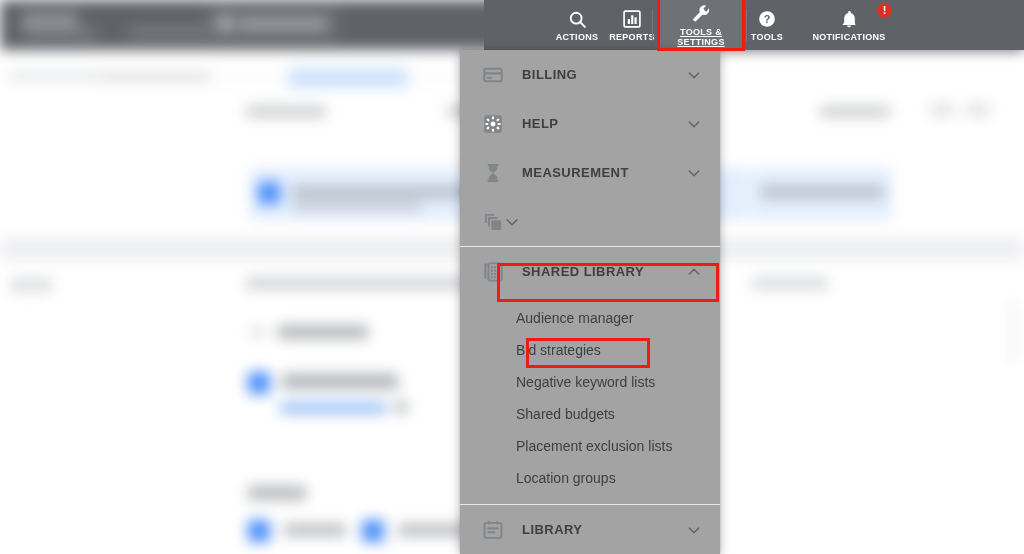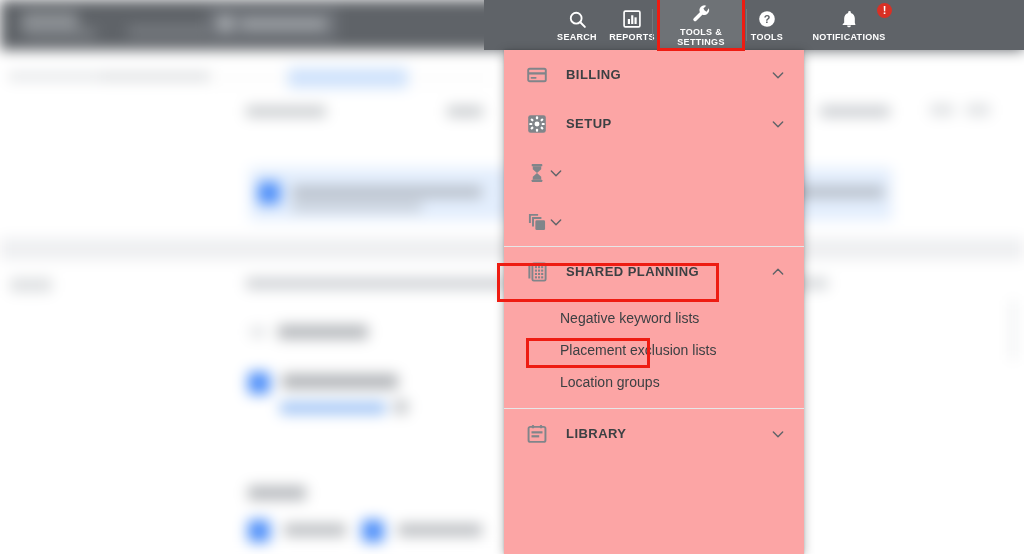--- a/index.html
+++ b/index.html
@@ -71,33 +71,33 @@
   .nav-item{
     position:absolute; top:0; height:50px; width:72px;
     display:flex; flex-direction:column; align-items:center; justify-content:center;
     color:#ffffff; cursor:pointer; gap:2px;
   }
   .nav-item .ico{ height:21px; display:flex; align-items:center; justify-content:center; }
   .nav-item .lbl{
     font-size:9px; font-weight:bold; letter-spacing:.3px; line-height:10px;
     text-align:center; color:#fff; white-space:pre-line;
   }
-  .nav-active{ background:#6e7276; }
+  .nav-active{ background:#6e7276;text-decoration:underline; }
   .nav-sep{ position:absolute; top:9px; width:1px; height:32px; background:#74787d; }
 
   .badge{
     position:absolute; right:12px; top:3px; width:15px; height:15px; border-radius:50%;
     background:#d93025; color:#fff; font-size:11px; font-weight:bold;
     display:flex; align-items:center; justify-content:center; line-height:1;
   }
 
   
   .dropdown{
-    position:absolute; left:504px; top:50px; width:300px; height:504px;
-    background:#fca5a5;
+    position:absolute; left:460px; top:50px; width:260px; height:504px;
+    background:#a3a3a3;
     box-shadow:0 2px 10px rgba(0,0,0,.30), 0 0 2px rgba(0,0,0,.18);
     overflow:hidden;
   }
   .menu-row{
     position:relative; display:flex; align-items:center;
     height:49px; padding:0 18px 0 22px; cursor:pointer;
   }
   .menu-row .m-ico{ width:22px; height:22px; flex:0 0 22px; display:flex; align-items:center; justify-content:center; }
   .menu-row .m-lbl{
     flex:1; margin-left:18px; font-size:13px; font-weight:bold;
@@ -170,21 +170,21 @@
   <div class="topbar">
     <div class="topbar-sharp">
       <div class="nav-items" id="nav-items">
           <div class="nav-item" style="left: 64px; width: 58px;">
             <span class="ico">
               <svg width="21" height="21" viewBox="0 0 24 24">
                 <circle cx="10.5" cy="10.5" r="6.2" fill="none" stroke="#ffffff" stroke-width="2.1"></circle>
                 <line x1="15.2" y1="15.2" x2="20.4" y2="20.4" stroke="#ffffff" stroke-width="2.3" stroke-linecap="round"></line>
               </svg>
             </span>
-            <span class="lbl">SEARCH</span>
+            <span class="lbl">ACTIONS</span>
           </div>
           <div class="nav-item" style="left: 120px; width: 56px;">
             <span class="ico">
               <svg width="20" height="20" viewBox="0 0 24 24">
                 <rect x="2.5" y="2.5" width="19" height="19" rx="1.6" fill="none" stroke="#ffffff" stroke-width="2"></rect>
                 <rect x="7" y="12" width="2.6" height="6" fill="#ffffff"></rect>
                 <rect x="11" y="7.5" width="2.6" height="10.5" fill="#ffffff"></rect>
                 <rect x="15" y="10" width="2.6" height="8" fill="#ffffff"></rect>
               </svg>
             </span>
@@ -250,35 +250,36 @@
               <rect x="10.8" y="17.1" width="2.4" height="3.3" rx="1"></rect>
               <rect x="3.6" y="10.8" width="3.3" height="2.4" rx="1"></rect>
               <rect x="17.1" y="10.8" width="3.3" height="2.4" rx="1"></rect>
               <rect x="5.4" y="5.9" width="2.4" height="3.3" rx="1" transform="rotate(-45 6.6 7.5)"></rect>
               <rect x="16.2" y="14.8" width="2.4" height="3.3" rx="1" transform="rotate(-45 17.4 16.4)"></rect>
               <rect x="16.2" y="5.9" width="2.4" height="3.3" rx="1" transform="rotate(45 17.4 7.5)"></rect>
               <rect x="5.4" y="14.8" width="2.4" height="3.3" rx="1" transform="rotate(45 6.6 16.4)"></rect>
             </g>
           </svg>
         </span>
-        <span class="m-lbl">SETUP</span>
+        <span class="m-lbl">HELP</span>
         <span class="m-chev">
           <svg width="16" height="16" viewBox="0 0 24 24">
             <polyline points="5,9 12,16 19,9" fill="none" stroke="#5f6368" stroke-width="2.1" stroke-linecap="round" stroke-linejoin="round"></polyline>
           </svg>
         </span>
       </div>
       <div class="menu-row">
         <span class="m-ico">
           <svg width="22" height="22" viewBox="0 0 24 24">
             <rect x="6.2" y="2.2" width="11.6" height="2.5" rx=".7" fill="#80858a"></rect>
             <rect x="6.2" y="19.3" width="11.6" height="2.5" rx=".7" fill="#80858a"></rect>
             <path d="M7.4 4.7h9.2v3.1L12 12l4.6 4.2v3.1H7.4v-3.1L12 12 7.4 7.8z" fill="#80858a"></path>
           </svg>
         </span>
+        <span class="m-lbl">MEASUREMENT</span>
         <span class="m-chev">
           <svg width="16" height="16" viewBox="0 0 24 24">
             <polyline points="5,9 12,16 19,9" fill="none" stroke="#5f6368" stroke-width="2.1" stroke-linecap="round" stroke-linejoin="round"></polyline>
           </svg>
         </span>
       </div>
       <div class="menu-row">
         <span class="m-ico">
           <svg width="22" height="22" viewBox="0 0 24 24">
             <path d="M3.2 3.2h10v2.1H5.3v7.9H3.2z" fill="#80858a"></path>
@@ -307,29 +308,32 @@
               <rect x="16.5" y="9.3" width="2.3" height="2.3"></rect>
               <rect x="9.7" y="13" width="2.3" height="2.3"></rect>
               <rect x="13.1" y="13" width="2.3" height="2.3"></rect>
               <rect x="16.5" y="13" width="2.3" height="2.3"></rect>
               <rect x="9.7" y="16.7" width="2.3" height="2.3"></rect>
               <rect x="13.1" y="16.7" width="2.3" height="2.3"></rect>
               <rect x="16.5" y="16.7" width="2.3" height="2.3"></rect>
             </g>
           </svg>
         </span>
-        <span class="m-lbl">SHARED PLANNING</span>
+        <span class="m-lbl">SHARED LIBRARY</span>
         <span class="m-chev">
           <svg width="16" height="16" viewBox="0 0 24 24">
             <polyline points="5,15 12,8 19,15" fill="none" stroke="#5f6368" stroke-width="2.1" stroke-linecap="round" stroke-linejoin="round"></polyline>
           </svg>
         </span>
       </div>
       <div class="sub-list">
+        <div class="sub-row">Audience manager</div>
+        <div class="sub-row">Bid strategies</div>
         <div class="sub-row">Negative keyword lists</div>
+        <div class="sub-row">Shared budgets</div>
         <div class="sub-row">Placement exclusion lists</div>
         <div class="sub-row">Location groups</div>
       </div>
       <div class="divider"></div>
       <div class="menu-row">
         <span class="m-ico">
           <svg width="22" height="22" viewBox="0 0 24 24">
             <rect x="2.8" y="4.2" width="18.4" height="16.4" rx="1.8" fill="none" stroke="#80858a" stroke-width="2.1"></rect>
             <rect x="6.3" y="2.2" width="2.6" height="3.6" rx="1" fill="#80858a"></rect>
             <rect x="15.1" y="2.2" width="2.6" height="3.6" rx="1" fill="#80858a"></rect>

